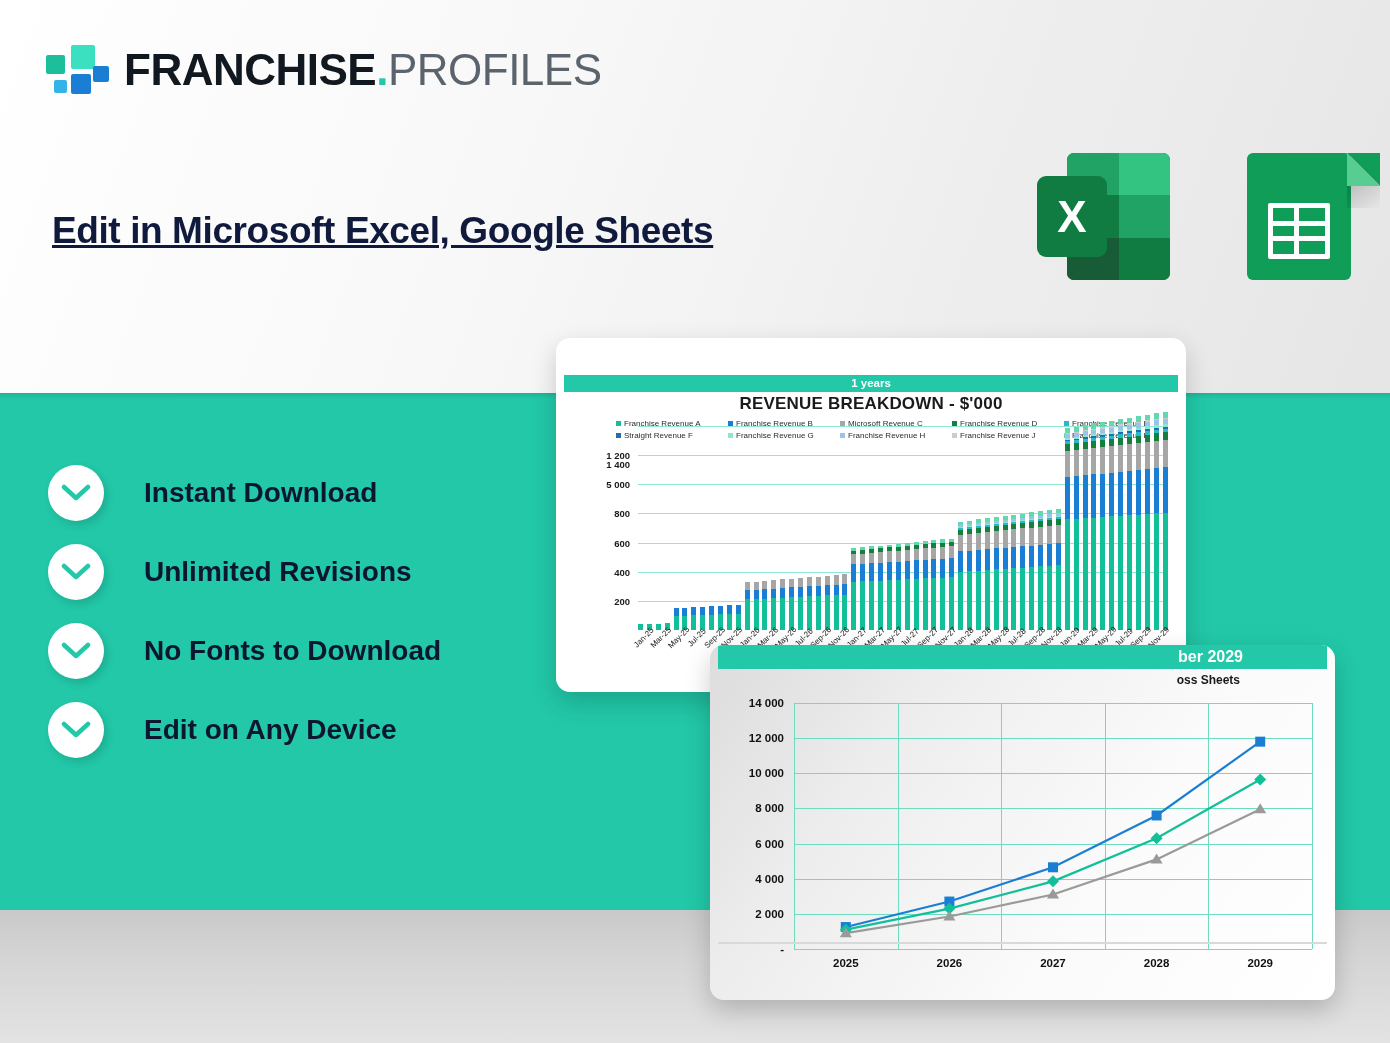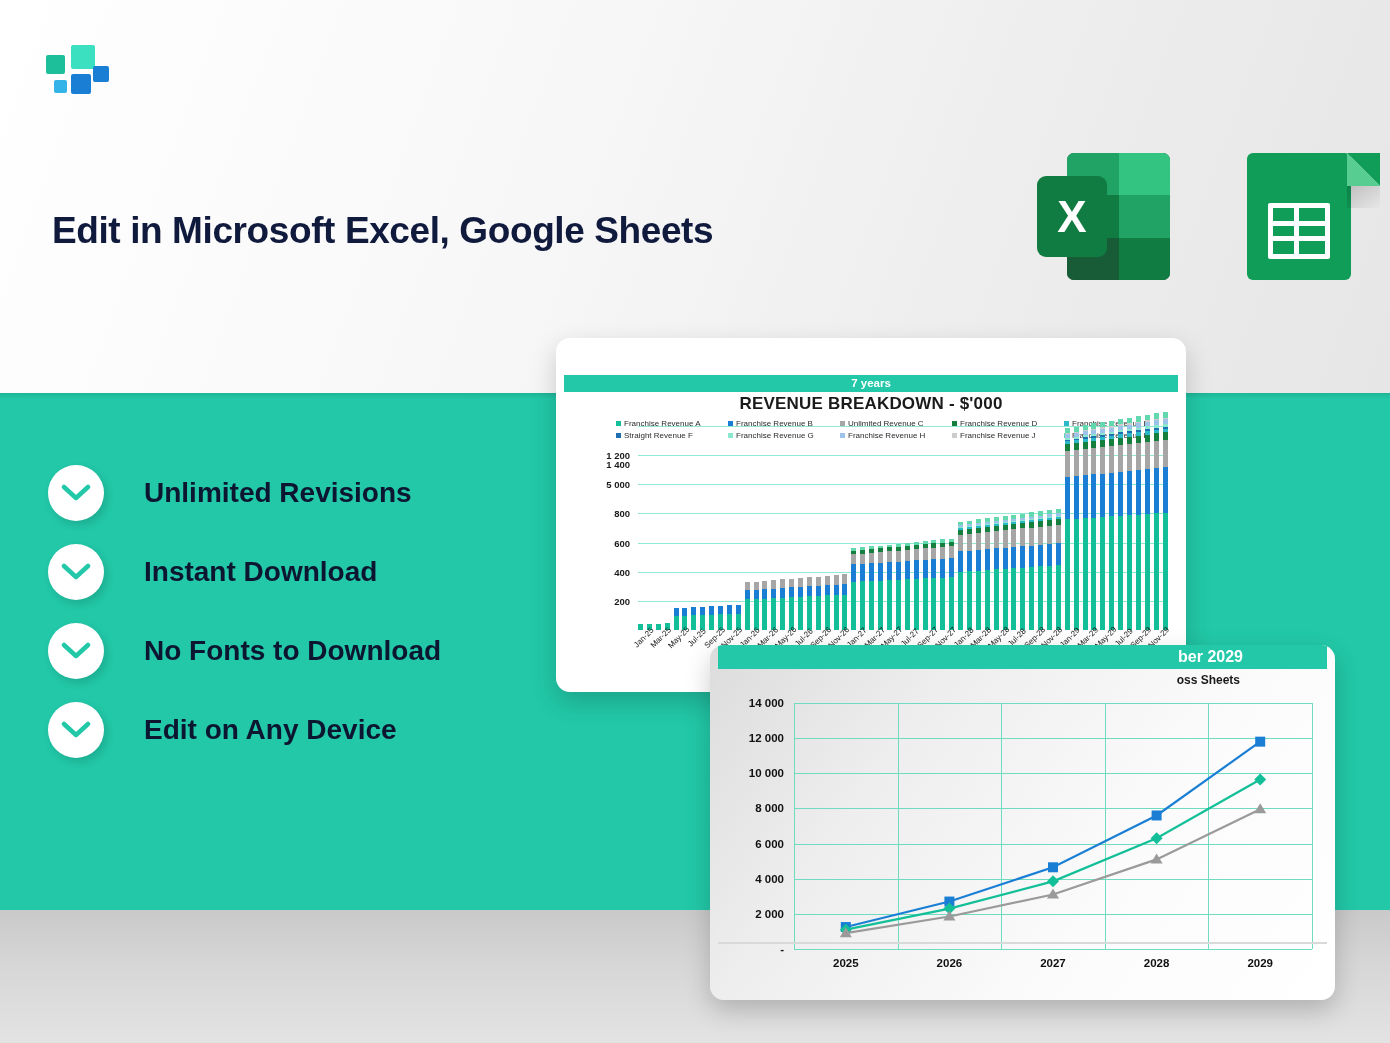--- a/index.html
+++ b/index.html
@@ -45,21 +45,21 @@
 
   .logo-text { font-size: 44px; letter-spacing: -0.5px; line-height: 1; white-space: nowrap; }
   .logo-text .bold { font-weight: 700; color: #111820; }
   .logo-text .dot  { font-weight: 700; color: #22c8a8; }
   .logo-text .thin { font-weight: 300; color: #5b646d; }
 
   
   .headline {
     position: absolute; left: 52px; top: 210px;
     font-size: 37px; font-weight: 700; color: #101a3d;
-    letter-spacing: -0.4px; white-space: nowrap;
+    letter-spacing: -0.4px; white-space: nowrap; text-decoration: underline;
   }
 
   
   .app-icons { position: absolute; left: 1037px; top: 153px; display: flex; gap: 77px; }
   .icon-box { width: 133px; height: 127px; position: relative; }
 
   
   .xl-body { position: absolute; left: 30px; top: 0; width: 103px; height: 127px;
              border-radius: 7px; overflow: hidden; background: #185c37; }
   .xl-g { position: absolute; }
@@ -190,20 +190,23 @@
 <div class="band-shadow-top"></div>
 <div class="grey-under"></div>
 
 <div class="logo-wrap">
   <div class="logo-mark">
     <i class="lm1"></i>
       <i class="lm2"></i>
       <i class="lm3"></i>
       <i class="lm4"></i>
       <i class="lm5"></i>
+  </div>
+  <div class="logo-text">
+    <span class="bold">FRANCHISE</span><span class="dot">.</span><span class="thin">PROFILES</span>
   </div>
 </div>
 
 <div class="headline">Edit in Microsoft Excel, Google Sheets</div>
 
 <div class="app-icons">
   <div class="icon-box">
     <div class="xl-body">
       <span class="xl-g xl-g1"></span>
         <span class="xl-g xl-g2"></span>
@@ -228,63 +231,63 @@
   </div>
 </div>
 
 <div class="features">
   <div class="feat">
     <div class="feat-icon">
       <svg width="30" height="20" viewBox="0 0 30 20">
           <path d="M3 4 L15 15 L27 4" fill="none" stroke="#22c8a8" stroke-width="4.5" stroke-linecap="round" stroke-linejoin="round"></path>
         </svg>
     </div>
-    <div class="feat-label">Unlimited Revisions</div>
+    <div class="feat-label">Instant Download</div>
   </div>
   <div class="feat">
     <div class="feat-icon">
       <svg width="30" height="20" viewBox="0 0 30 20">
           <path d="M3 4 L15 15 L27 4" fill="none" stroke="#22c8a8" stroke-width="4.5" stroke-linecap="round" stroke-linejoin="round"></path>
         </svg>
     </div>
-    <div class="feat-label">Instant Download</div>
+    <div class="feat-label">Unlimited Revisions</div>
   </div>
   <div class="feat">
     <div class="feat-icon">
       <svg width="30" height="20" viewBox="0 0 30 20">
           <path d="M3 4 L15 15 L27 4" fill="none" stroke="#22c8a8" stroke-width="4.5" stroke-linecap="round" stroke-linejoin="round"></path>
         </svg>
     </div>
     <div class="feat-label">No Fonts to Download</div>
   </div>
   <div class="feat">
     <div class="feat-icon">
       <svg width="30" height="20" viewBox="0 0 30 20">
           <path d="M3 4 L15 15 L27 4" fill="none" stroke="#22c8a8" stroke-width="4.5" stroke-linecap="round" stroke-linejoin="round"></path>
         </svg>
     </div>
     <div class="feat-label">Edit on Any Device</div>
   </div>
 </div>
 
 <div class="card-rev">
-  <div class="rev-band">7 years</div>
+  <div class="rev-band">1 years</div>
   <div class="rev-title">REVENUE BREAKDOWN - $'000</div>
   <div class="rev-legend" id="rev-legend">
       <div class="lg-item">
         <span class="lg-sw" style="background: rgb(19, 191, 152);"></span>
         <span>Franchise Revenue A</span>
       </div>
       <div class="lg-item">
         <span class="lg-sw" style="background: rgb(26, 127, 212);"></span>
         <span>Franchise Revenue B</span>
       </div>
       <div class="lg-item">
         <span class="lg-sw" style="background: rgb(166, 166, 166);"></span>
-        <span>Unlimited Revenue C</span>
+        <span>Microsoft Revenue C</span>
       </div>
       <div class="lg-item">
         <span class="lg-sw" style="background: rgb(21, 128, 61);"></span>
         <span>Franchise Revenue D</span>
       </div>
       <div class="lg-item">
         <span class="lg-sw" style="background: rgb(43, 184, 200);"></span>
         <span>Franchise Revenue E</span>
       </div>
       <div class="lg-item">

